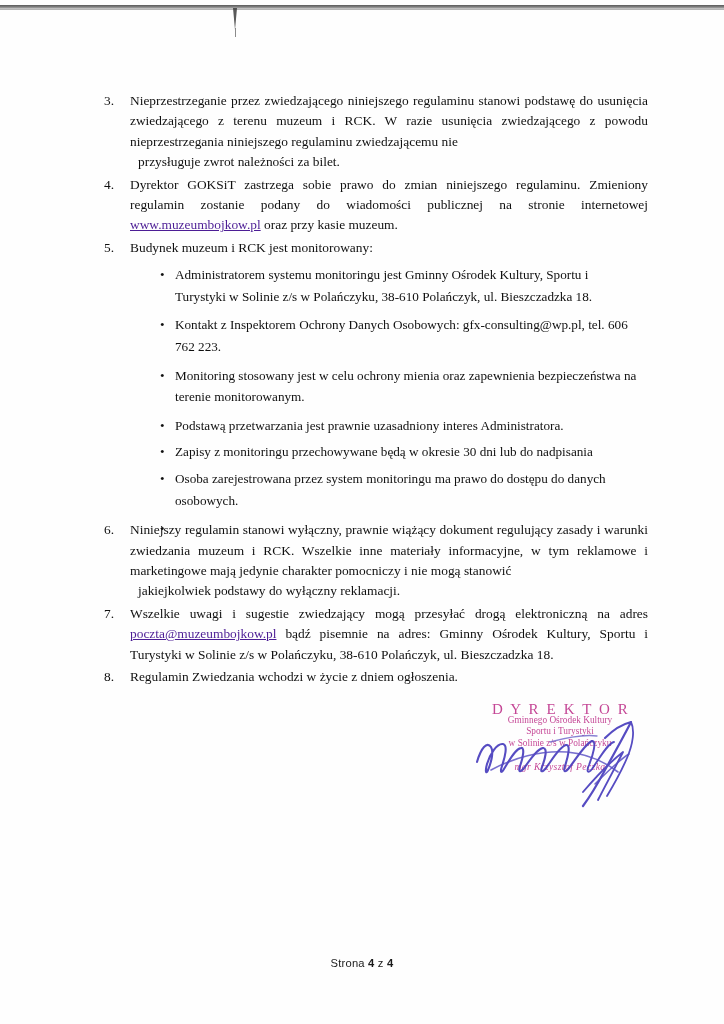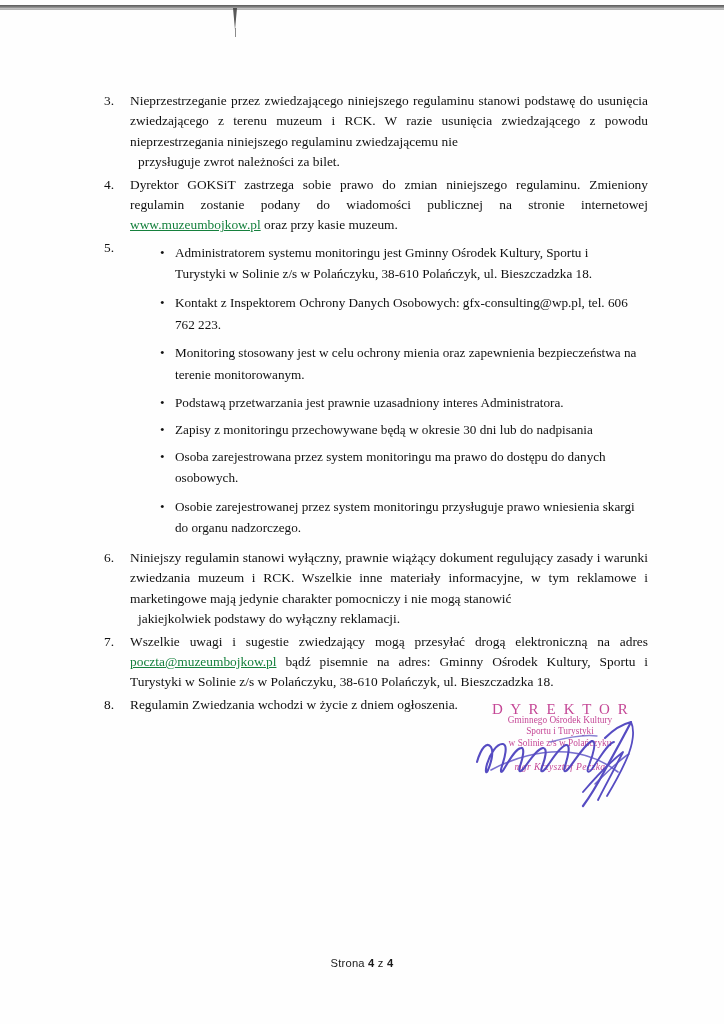--- a/index.html
+++ b/index.html
@@ -115,21 +115,21 @@
     left: 160px;
     top: 0;
     line-height: 21.6px;
     font-size: 13px;
   }
   li.bullet-item.wide {
     padding-right: 58px;
   }
 
   a.doc-link, span.doc-link {
-    color: #15803d;
+    color: #4c1d95;
     text-decoration: underline;
     text-underline-offset: 1px;
   }
 
   .blk-5-head {
     padding-right: 200px;
   }
 
   
   #signature-area {
@@ -208,20 +208,21 @@
 
     <li class="num-item" style="margin-top:2px;">
       <span class="num-marker">4.</span>
       <span>Dyrektor GOKSiT zastrzega sobie prawo do zmian niniejszego regulaminu. Zmieniony regulamin zostanie podany do wiadomości publicznej na stronie internetowej</span>
       <span class="doc-link">www.muzeumbojkow.pl</span>
       <span>oraz przy kasie muzeum.</span>
     </li>
 
     <li class="num-item blk-5-head" style="margin-top:2px;">
       <span class="num-marker">5.</span>
+      <span>Budynek muzeum i RCK jest monitorowany:</span>
     </li>
 
     <ul class="bullet-list" style="margin-top:6px;">
       <li class="bullet-item">
         <span class="bullet-dot">•</span>
         <span>Administratorem systemu monitoringu jest Gminny Ośrodek Kultury, Sportu i Turystyki w Solinie z/s w Polańczyku, 38-610 Polańczyk, ul. Bieszczadzka 18.</span>
       </li>
       <li class="bullet-item" style="margin-top:7px;">
         <span class="bullet-dot">•</span>
         <span>Kontakt z Inspektorem Ochrony Danych Osobowych: gfx-consulting@wp.pl, tel. 606 762 223.</span>
@@ -237,21 +238,20 @@
       <li class="bullet-item wide" style="margin-top:5px;">
         <span class="bullet-dot">•</span>
         <span>Zapisy z monitoringu przechowywane będą w okresie 30 dni lub do nadpisania</span>
       </li>
       <li class="bullet-item" style="margin-top:5px;">
         <span class="bullet-dot">•</span>
         <span>Osoba zarejestrowana przez system monitoringu ma prawo do dostępu do danych osobowych.</span>
       </li>
       <li class="bullet-item" style="margin-top:7px;">
         <span class="bullet-dot">•</span>
-        <span>Osobie zarejestrowanej przez system monitoringu przysługuje prawo wniesienia skargi do organu nadzorczego.</span>
       </li>
     </ul>
 
     <li class="num-item" style="margin-top:9px;">
       <span class="num-marker">6.</span>
       <span>Niniejszy regulamin stanowi wyłączny, prawnie wiążący dokument regulujący zasady i warunki zwiedzania muzeum i RCK. Wszelkie inne materiały informacyjne, w tym reklamowe i marketingowe mają jedynie charakter pomocniczy i nie mogą stanowić</span>
       <div class="last-line">jakiejkolwiek podstawy do wyłączny reklamacji.</div>
     </li>
 
     <li class="num-item" style="margin-top:2px;">

